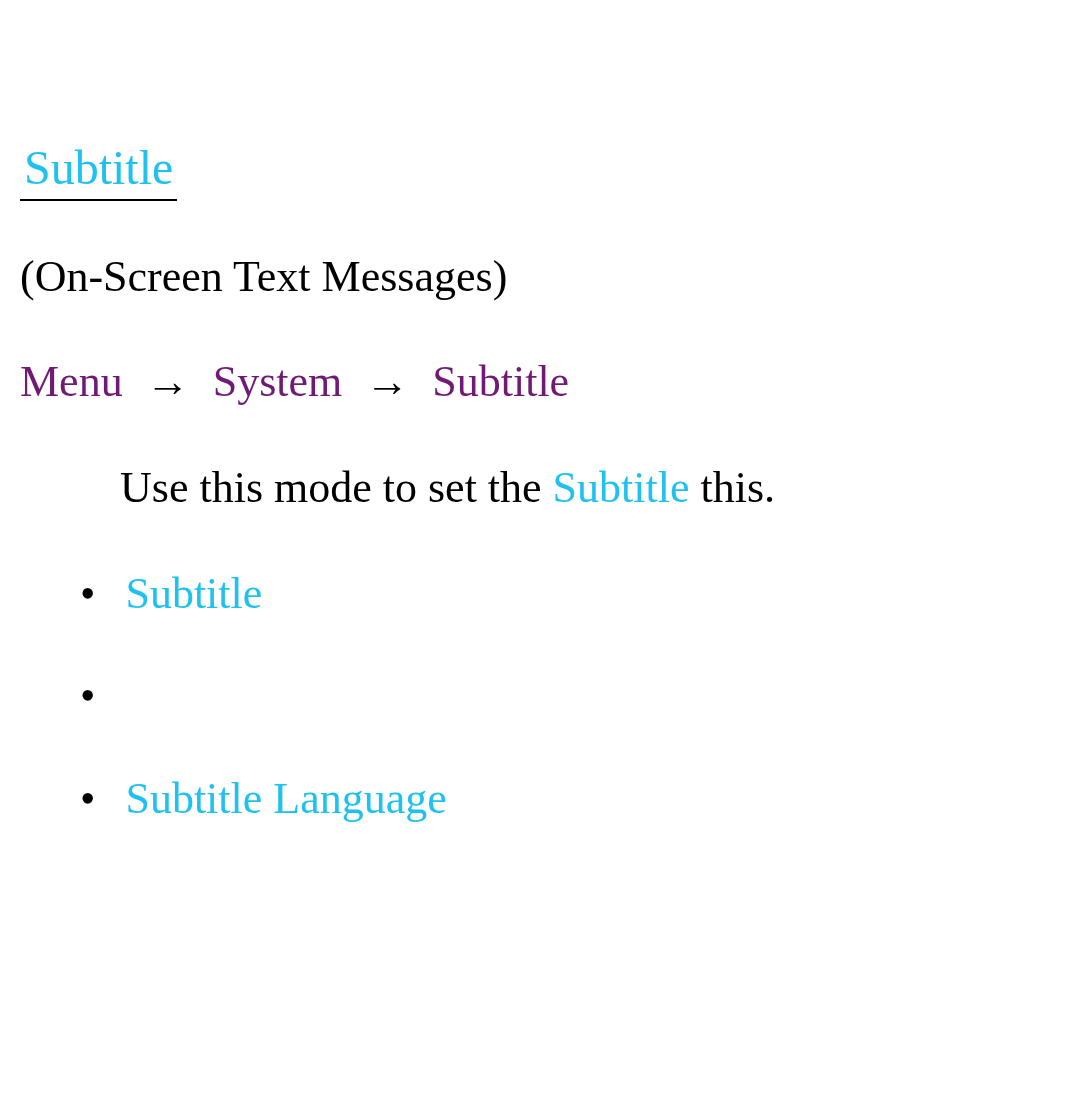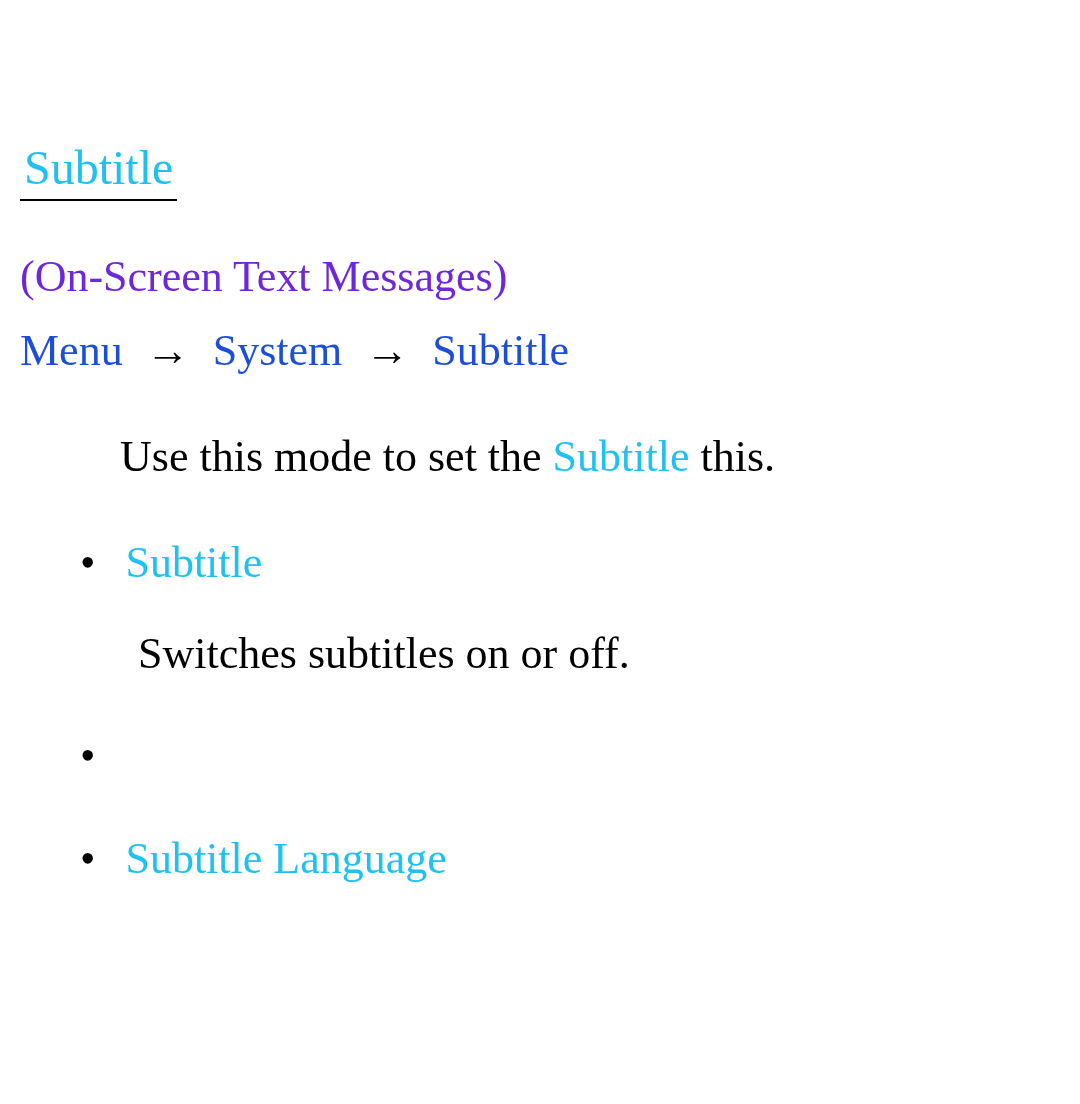--- a/index.html
+++ b/index.html
@@ -21,30 +21,30 @@
       color: #1fc1f0;
       border-bottom: 2px solid #000000;
       display: inline-block;
       padding: 0 4px 4px 4px;
       margin-top: 120px;
       margin-bottom: 50px;
       font-weight: normal;
     }
     .subhead {
       font-size: 44px;
-      color: #6d28d9;
-      margin-bottom: 23px;
+      color: #000000;
+      margin-bottom: 54px;
       font-weight: normal;
     }
     .breadcrumb {
       font-size: 44px;
       margin-bottom: 55px;
     }
     .breadcrumb .crumb {
-      color: #1d4ed8;
+      color: #701a75;
     }
     .breadcrumb .arrow {
       color: #000000;
       margin: 0 12px;
     }
     .intro {
       font-size: 44px;
       color: #000000;
       margin-left: 100px;
       margin-bottom: 55px;
@@ -100,21 +100,20 @@
 <p class="intro">
   <span>Use this mode to set the </span><span class="hl">Subtitle</span><span> this.</span>
 </p>
 
 <ul class="items">
   <li>
     <div class="row">
       <span class="bullet">•</span>
       <span class="label">Subtitle</span>
     </div>
-    <div class="desc">Switches subtitles on or off.</div>
   </li>
   <li>
     <div class="row">
       <span class="bullet">•</span>
     </div>
   </li>
   <li>
     <div class="row">
       <span class="bullet">•</span>
       <span class="label">Subtitle Language</span>

